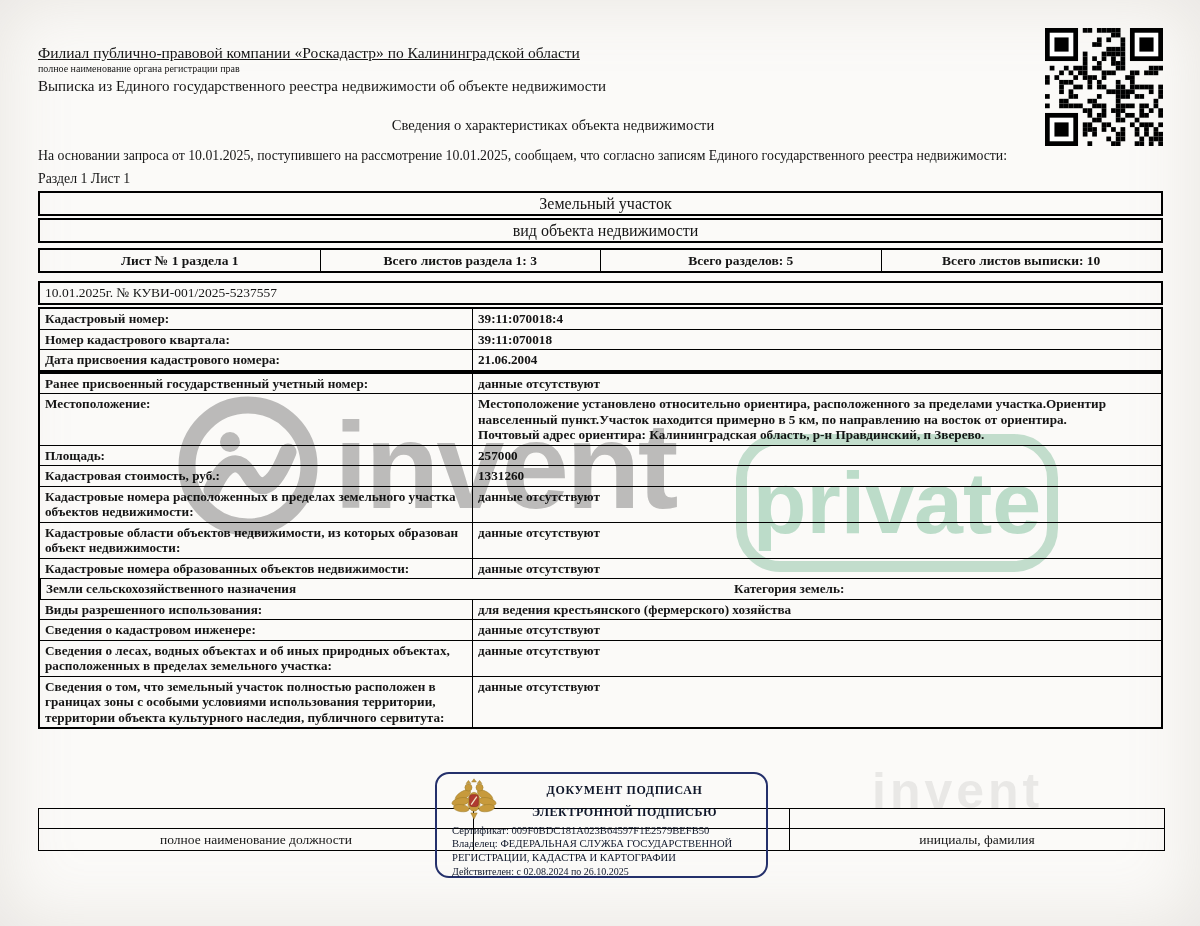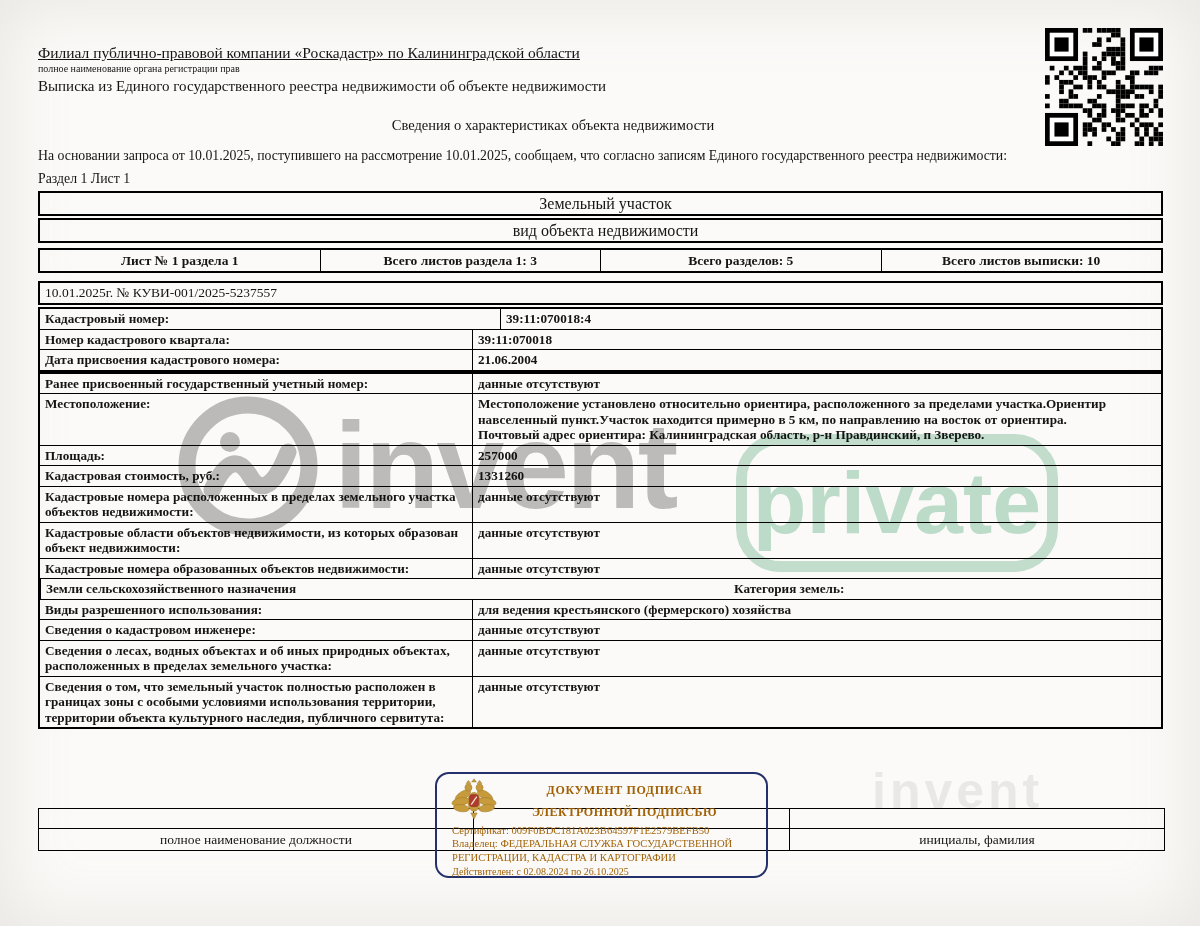--- a/index.html
+++ b/index.html
@@ -31,21 +31,21 @@
   .t-sheets{margin-top:5px;}
   .t-sheets .row{height:21px;}
   .t-sheets .c{flex:1 1 25%;text-align:center;font-size:13.5px;border-left:1.5px solid #000;display:flex;align-items:center;justify-content:center;padding:0 4px;}
   .t-sheets .c:first-child{border-left:none;}
 
   .t-req{margin-top:8px;}
   .t-req .c{width:100%;font-size:13.5px;line-height:16px;}
 
   .t-ids{margin-top:2px;}
   .t-ids .row{border-top:1.5px solid #000;}
-  .t-ids .row:first-child{border-top:none;gap:28px;}
+  .t-ids .row:first-child{border-top:none;}
   .label-col{width:422px;flex:0 0 422px;}
   .value-col{flex:1 1 auto;border-left:1.5px solid #000;white-space:pre-line;}
 
   .t-details{}
   .t-details .row{border-top:1.5px solid #000;min-height:19px;}
   .t-details .row:first-child{border-top:none;}
 
   
   .sig-table{position:absolute;left:38px;top:808px;width:1125px;border:1.5px solid #000;}
   .sig-row{display:flex;height:19px;}
@@ -53,21 +53,21 @@
   .sig-c{display:flex;align-items:center;justify-content:center;font-size:13.5px;border-left:1.5px solid #000;}
   .sig-c:first-child{border-left:none;}
   .sig-c.w1{flex:0 0 434px;}
   .sig-c.w2{flex:0 0 315px;}
   .sig-c.w3{flex:1 1 auto;}
 
   
   .stamp{
     position:absolute;left:435px;top:772px;width:333px;height:106px;
     border:2.5px solid #24306b;border-radius:14px;background:transparent;
-    color:#a16207;z-index:6;box-sizing:border-box;
+    color:#0f172a;z-index:6;box-sizing:border-box;
   }
   .stamp .emblem{position:absolute;left:13px;top:4px;width:48px;height:46px;}
   .stamp .l1{position:absolute;left:46px;right:0;top:9px;text-align:center;font-size:12px;font-weight:bold;letter-spacing:.6px;}
   .stamp .l2{position:absolute;left:46px;right:0;top:31px;text-align:center;font-size:12px;font-weight:bold;letter-spacing:.6px;}
   .stamp .sm{position:absolute;left:15px;right:8px;font-size:10.6px;line-height:14px;}
   .stamp .cert{top:50px;}
   .stamp .owner{top:63px;}
   .stamp .valid{top:91px;font-size:10px;}
 
   

